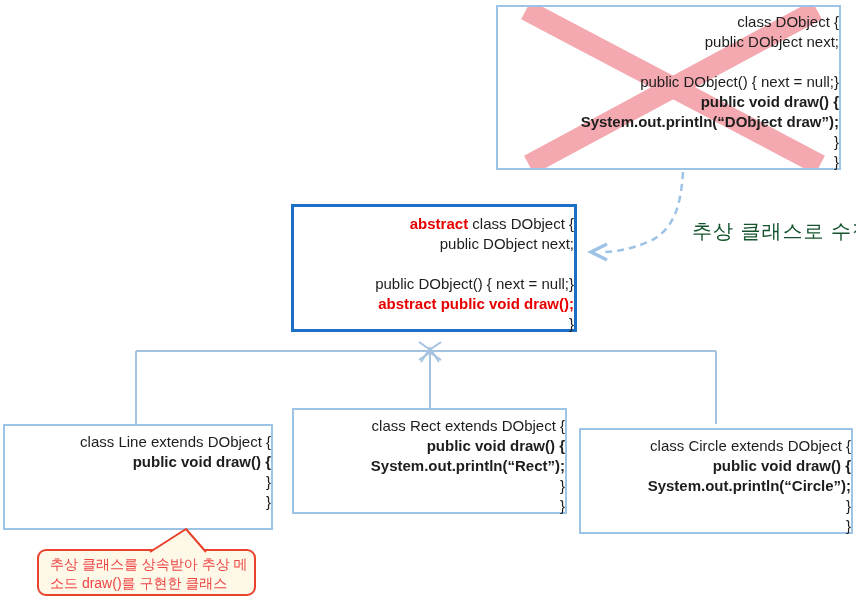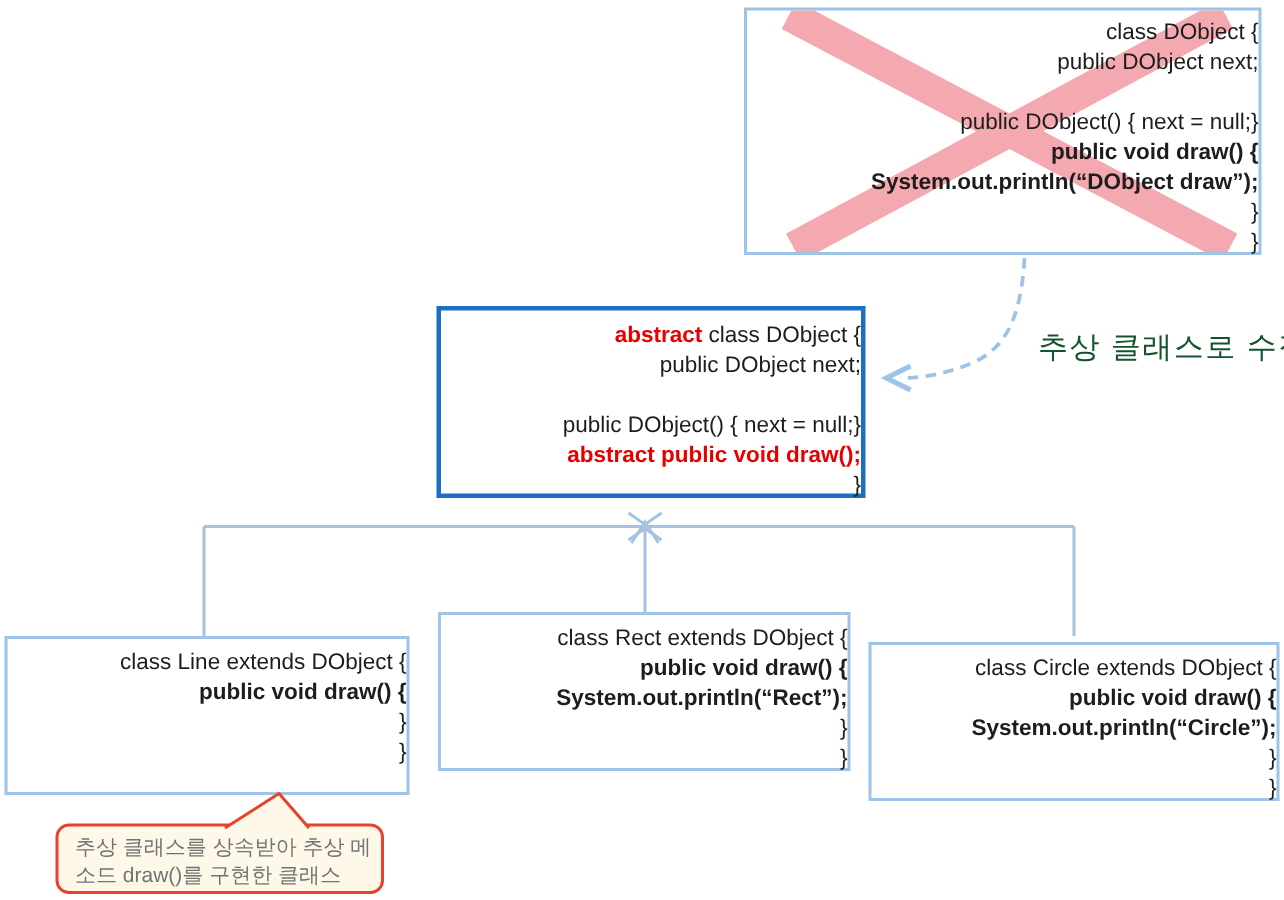--- a/index.html
+++ b/index.html
@@ -18,21 +18,21 @@
   .cross-svg{position:absolute;left:0;top:0;width:100%;height:100%;z-index:1;}
   #abstract-box .code{padding:7px 0 0 15px;}
   .sub .code{padding:6px 0 0 9px;}
   .arrow-label{
     position:absolute;left:692px;top:218px;font-size:20px;color:#14532d;
     letter-spacing:1px;white-space:nowrap;z-index:3;
   }
   .callout{
     position:absolute;left:37px;top:549px;width:219px;height:47px;box-sizing:border-box;
     background:#fdf8e8;border:2px solid #e8412c;border-radius:9px;
-    padding:4px 0 0 11px;font-size:14px;line-height:19px;color:#737373;z-index:4;
+    padding:4px 0 0 11px;font-size:14px;line-height:19px;color:#ef4444;z-index:4;
     white-space:nowrap;
   }
   .front{z-index:5;}
 </style>
 </head>
 <body>
 
 <div class="canvas">
 
   <svg class="layer" viewBox="0 0 856 600">

